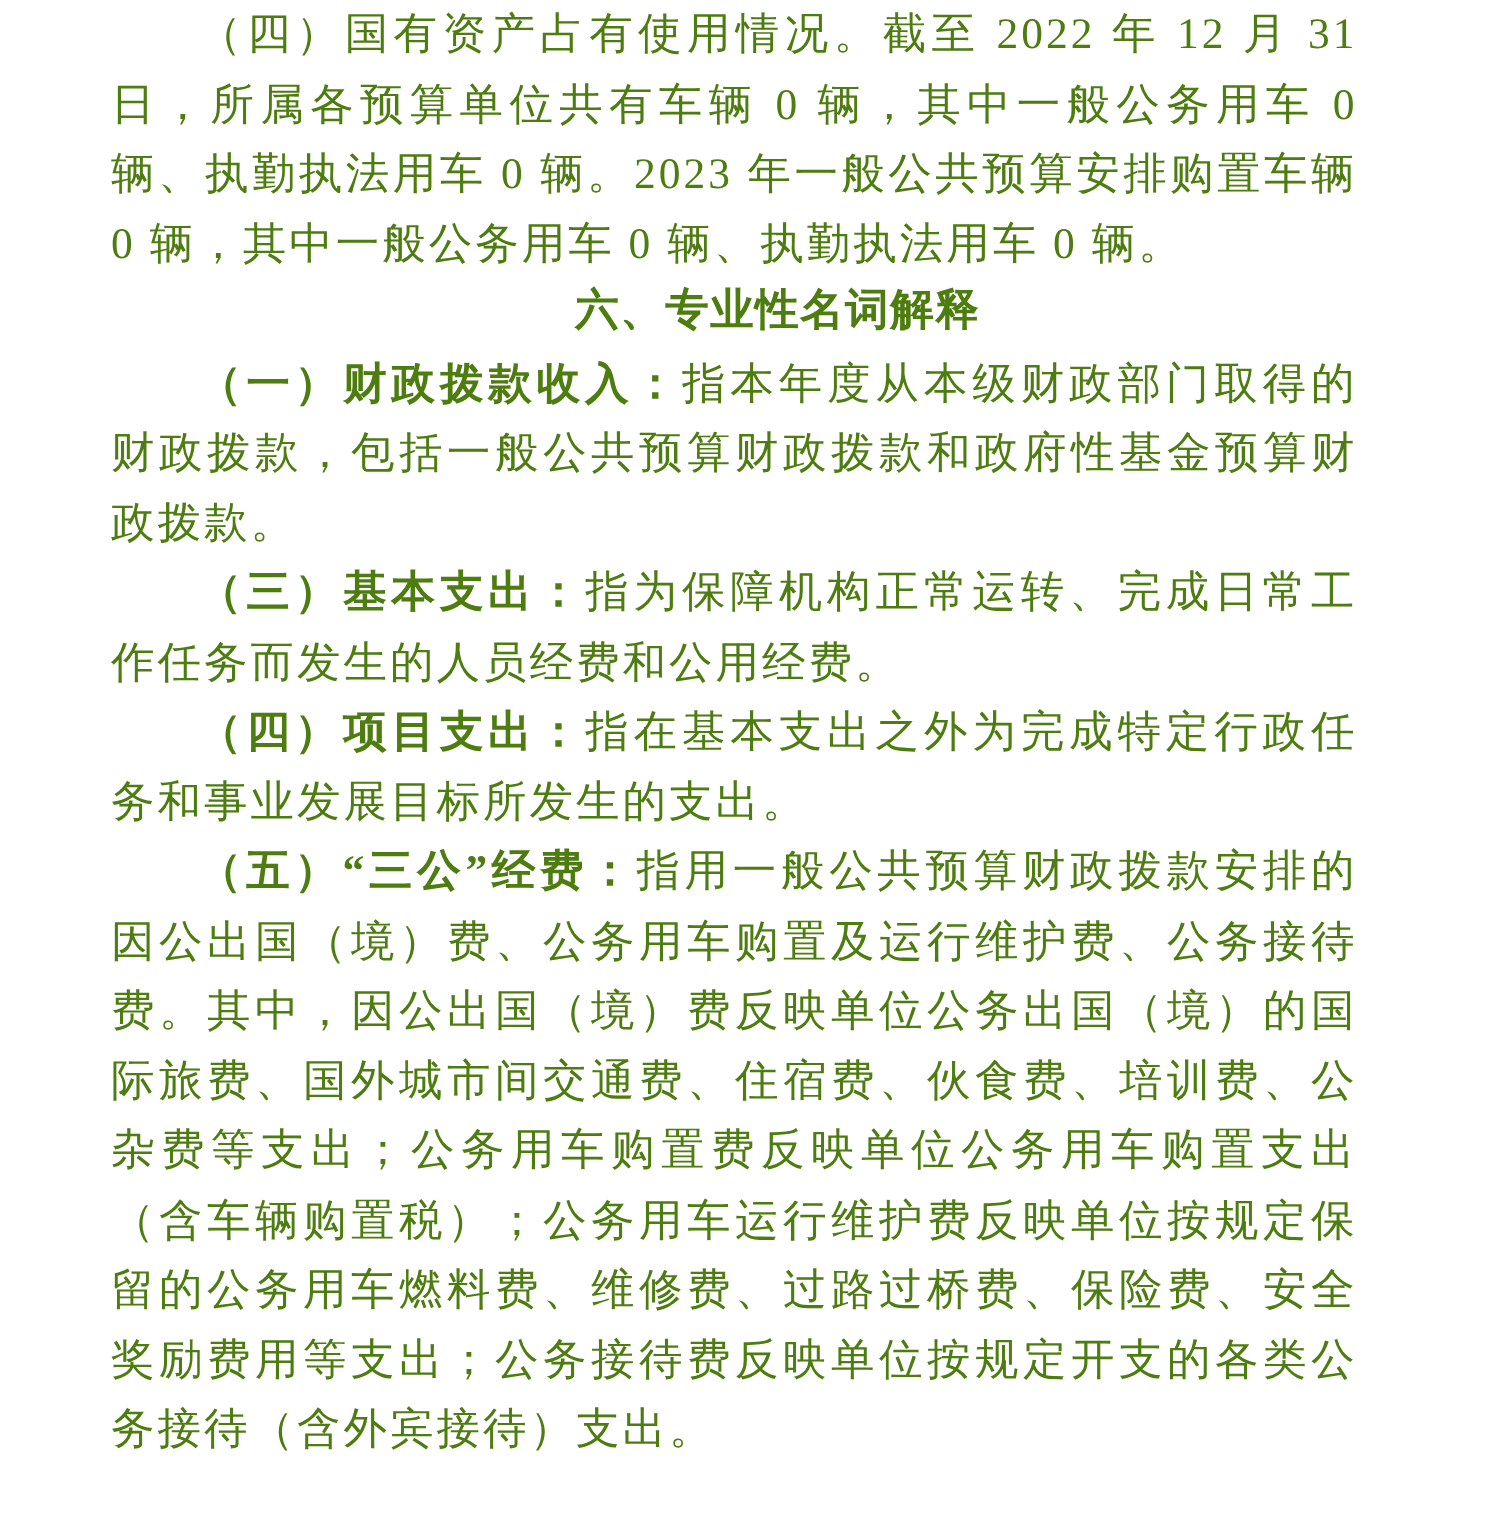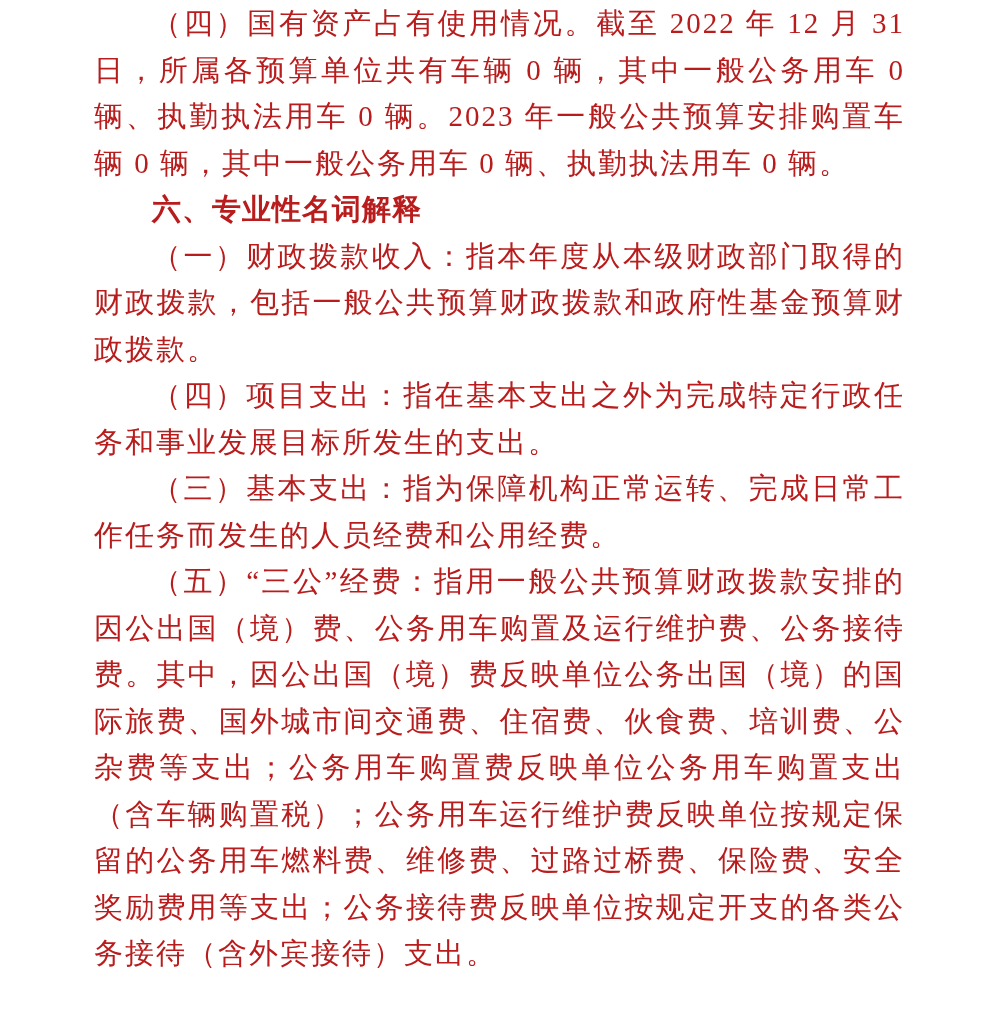--- a/index.html
+++ b/index.html
@@ -9,55 +9,55 @@
   }
   body {
     width: 1000px;
     height: 1022px;
     overflow: hidden;
   }
   .page {
     box-sizing: border-box;
     width: 1000px;
     height: 922px;
-    padding: 0 95px 0 94px;
-    color: #b91c1c;
+    padding: 0 95px 0 74px;
+    color: #4d7c0f;
     font-family: "Liberation Serif", "DejaVu Serif", serif;
     font-size: 29px;
     line-height: 46.5px;
     text-align: justify;
     text-justify: inter-character;
   }
   .para {
     margin: 0;
     padding: 0;
     text-indent: 2em;
     letter-spacing: 2px;
   }
   .para .lead {
-    font-weight: normal;
+    font-weight: bold;
   }
   .para.heading {
-    font-family: Liberation Sans, sans-serif;
+    font-family: Liberation Mono, monospace;
     font-weight: bold;
     letter-spacing: 1px;
-    text-align: left;
+    text-align: center;
   }
 </style>
 </head>
 <body>
 
 <div class="page">
 
   <p class="para"><span>（四）国有资产占有使用情况。截至 2022 年 12 月 31 日，所属各预算单位共有车辆 0 辆，其中一般公务用车 0 辆、执勤执法用车 0 辆。2023 年一般公共预算安排购置车辆 0 辆，其中一般公务用车 0 辆、执勤执法用车 0 辆。</span></p>
 
   <p class="para heading"><span>六、专业性名词解释</span></p>
 
   <p class="para"><span class="lead">（一）财政拨款收入：</span><span>指本年度从本级财政部门取得的财政拨款，包括一般公共预算财政拨款和政府性基金预算财政拨款。</span></p>
 
 
+  <p class="para"><span class="lead">（三）基本支出：</span><span>指为保障机构正常运转、完成日常工作任务而发生的人员经费和公用经费。</span></p>
+
   <p class="para"><span class="lead">（四）项目支出：</span><span>指在基本支出之外为完成特定行政任务和事业发展目标所发生的支出。</span></p>
-
-  <p class="para"><span class="lead">（三）基本支出：</span><span>指为保障机构正常运转、完成日常工作任务而发生的人员经费和公用经费。</span></p>
 
   <p class="para"><span class="lead">（五）“三公”经费：</span><span>指用一般公共预算财政拨款安排的因公出国（境）费、公务用车购置及运行维护费、公务接待费。其中，因公出国（境）费反映单位公务出国（境）的国际旅费、国外城市间交通费、住宿费、伙食费、培训费、公杂费等支出；公务用车购置费反映单位公务用车购置支出（含车辆购置税）；公务用车运行维护费反映单位按规定保留的公务用车燃料费、维修费、过路过桥费、保险费、安全奖励费用等支出；公务接待费反映单位按规定开支的各类公务接待（含外宾接待）支出。</span></p>
 
 </div>
 
 </body></html>

